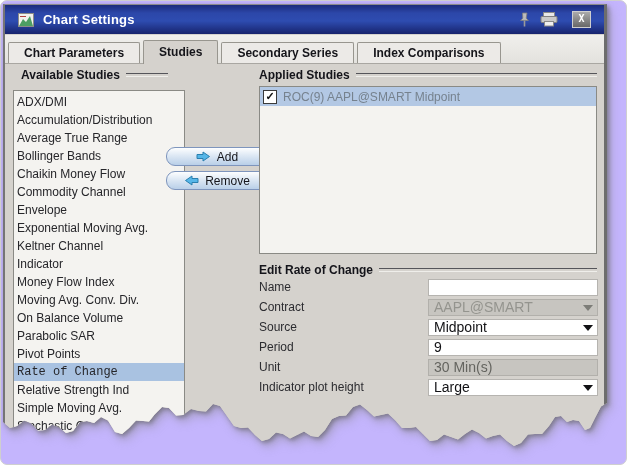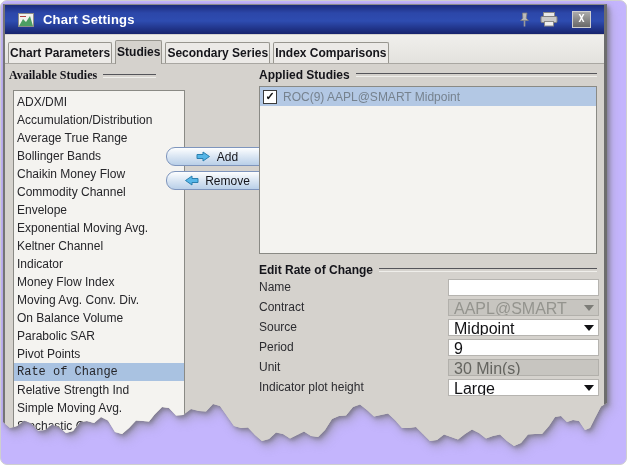--- a/index.html
+++ b/index.html
@@ -14,28 +14,28 @@
   .title-icon{margin-left:13px;display:flex;}
   .title-text{color:#fff;font-weight:700;font-size:13px;margin-left:9px;letter-spacing:.2px;}
   .tb-spacer{flex:1;}
   .tb-ico{display:flex;margin-left:9px;}
   .close-btn{width:17px;height:15px;margin:0 13px 0 14px;background:linear-gradient(#ababab,#686868);
     border:1px solid #cfcfcf;color:#fff;font-size:10px;font-weight:700;line-height:13px;text-align:center;
     font-family:"DejaVu Sans Mono",monospace;cursor:default;}
   
   .tabstrip{position:absolute;top:30px;left:0;right:0;height:29px;display:flex;align-items:flex-end;gap:3px;
     padding-left:3px;background:linear-gradient(#f0efec,#e3e2de);border-bottom:1px solid #a9a7a2;box-sizing:border-box;}
-  .tab{height:20px;line-height:20px;padding:0 1px;font-weight:700;font-size:12px;color:#15151a;
+  .tab{height:20px;line-height:20px;padding:0 15px;font-weight:700;font-size:12px;color:#15151a;
     background:#eceae7;border:1px solid #98968f;border-bottom:none;border-radius:2px 2px 0 0;white-space:nowrap;}
   .tab.active{background:#d5d2cd;height:23px;line-height:23px;margin-bottom:-1px;position:relative;z-index:2;}
   
   .panel{position:absolute;top:59px;left:0;right:0;bottom:0;background:#d5d2cd;}
   .ghdr{position:absolute;display:flex;align-items:center;gap:6px;font-weight:700;font-size:12px;color:#14141a;}
   .ghdr .rule{flex:1;height:2px;border-top:1px solid #55555a;border-bottom:1px solid #efeeea;}
-  #hdr-available{left:4px;top:4px;width:147px;font-family:Liberation Serif, serif;}
+  #hdr-available{left:16px;top:4px;width:147px;}
   #hdr-applied{left:254px;top:4px;width:338px;}
   #hdr-edit{left:254px;top:199px;width:338px;}
   .listbox{position:absolute;background:#f4f3f0;border:1px solid #8a8a85;box-sizing:border-box;overflow:hidden;}
   #available-list{left:8px;top:26px;width:172px;height:360px;padding-top:2px;}
   .list-item{height:18px;line-height:18px;padding:0 3px;font-size:12px;color:#26262a;white-space:nowrap;overflow:hidden;}
   .list-item.selected{background:#a9c2e1;font-family:Liberation Mono, monospace;}
   #applied-list{left:254px;top:22px;width:338px;height:168px;}
   .applied-row{height:19px;display:flex;align-items:center;gap:6px;padding:0 3px;font-size:12px;color:#76828e;}
   .applied-row.selected{background:#b3c8e4;}
   .checkbox{flex:0 0 12px;width:12px;height:12px;background:#fff;border:1px solid #3a3a3a;font-size:11px;
@@ -43,21 +43,21 @@
   
   .pbtn{position:absolute;left:161px;width:102px;height:19px;border:1px solid #7e95bd;border-radius:9px;
     background:linear-gradient(#fdfeff,#dde8f4 45%,#b9cfe8);display:flex;align-items:center;justify-content:center;
     gap:6px;font-size:12px;color:#15151a;box-sizing:border-box;}
   #add-btn{top:83px;} #remove-btn{top:107px;}
   
   #form-rows{position:absolute;left:254px;top:213px;width:340px;}
   .frow{display:flex;align-items:center;height:20px;}
   .flabel{flex:0 0 169px;font-size:12px;color:#2c2c30;}
   .field{position:relative;width:170px;height:17px;background:#fff;border:1px solid #b6b4b0;display:flex;
-    align-items:flex-start;padding:0 5px;box-sizing:border-box;font-size:16px;color:#121215;white-space:nowrap;overflow:hidden;margin-left:20px;}
+    align-items:flex-end;padding:0 5px;box-sizing:border-box;font-size:14px;color:#121215;white-space:nowrap;overflow:hidden;}
   .field.disabled{background:#c7c5c0;border-color:#b2b0ab;}
   .field.select.disabled .fval{color:#94948e;}
   .field.text.disabled .fval{color:#64645f;}
   .field .arrow{position:absolute;right:4px;top:5px;width:0;height:0;border-left:5px solid transparent;
     border-right:5px solid transparent;border-top:6px solid #121215;}
   .field.disabled .arrow{border-top-color:#7d7d78;}
 </style>
 </head>
 <body>
 

